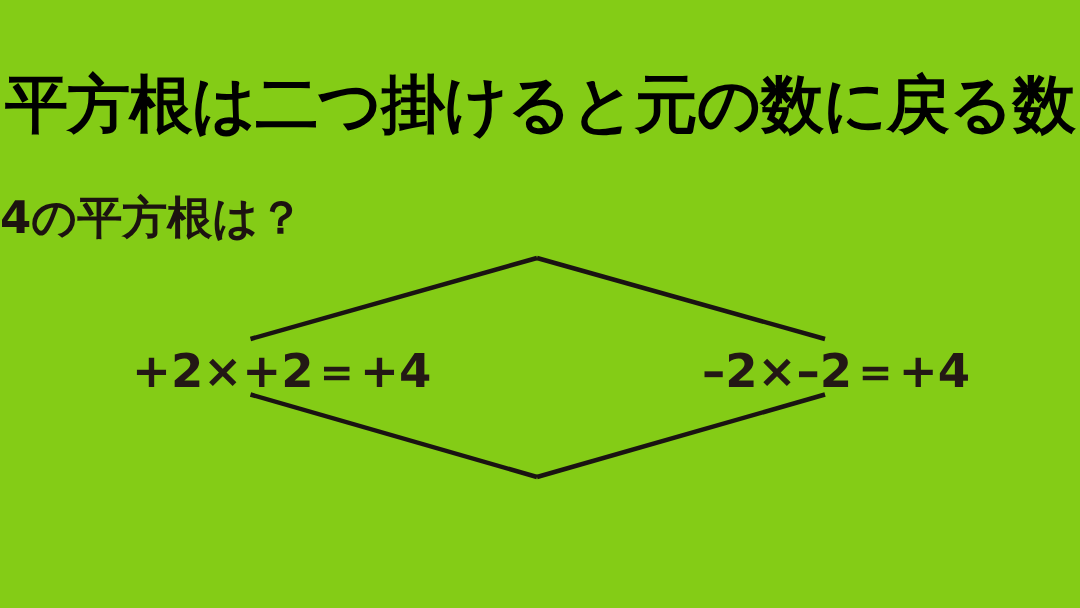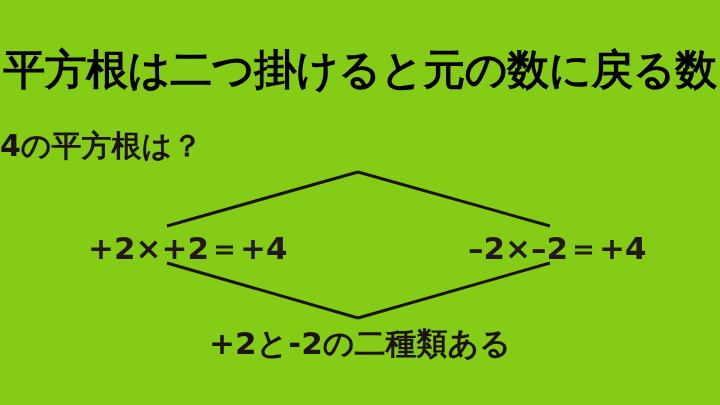--- a/index.html
+++ b/index.html
@@ -104,15 +104,14 @@
   </svg>
 
   <div id="title">平方根は二つ掛けると元の数に戻る数</div>
 
   <div id="question">4の平方根は？</div>
 
   <div class="branch" id="branch-left">+2×+2＝+4</div>
 
   <div class="branch" id="branch-right">–2×–2＝+4</div>
 
-  <div id="conclusion">+2と-2の二種類ある</div>
 
 </div>
 
 </body></html>

